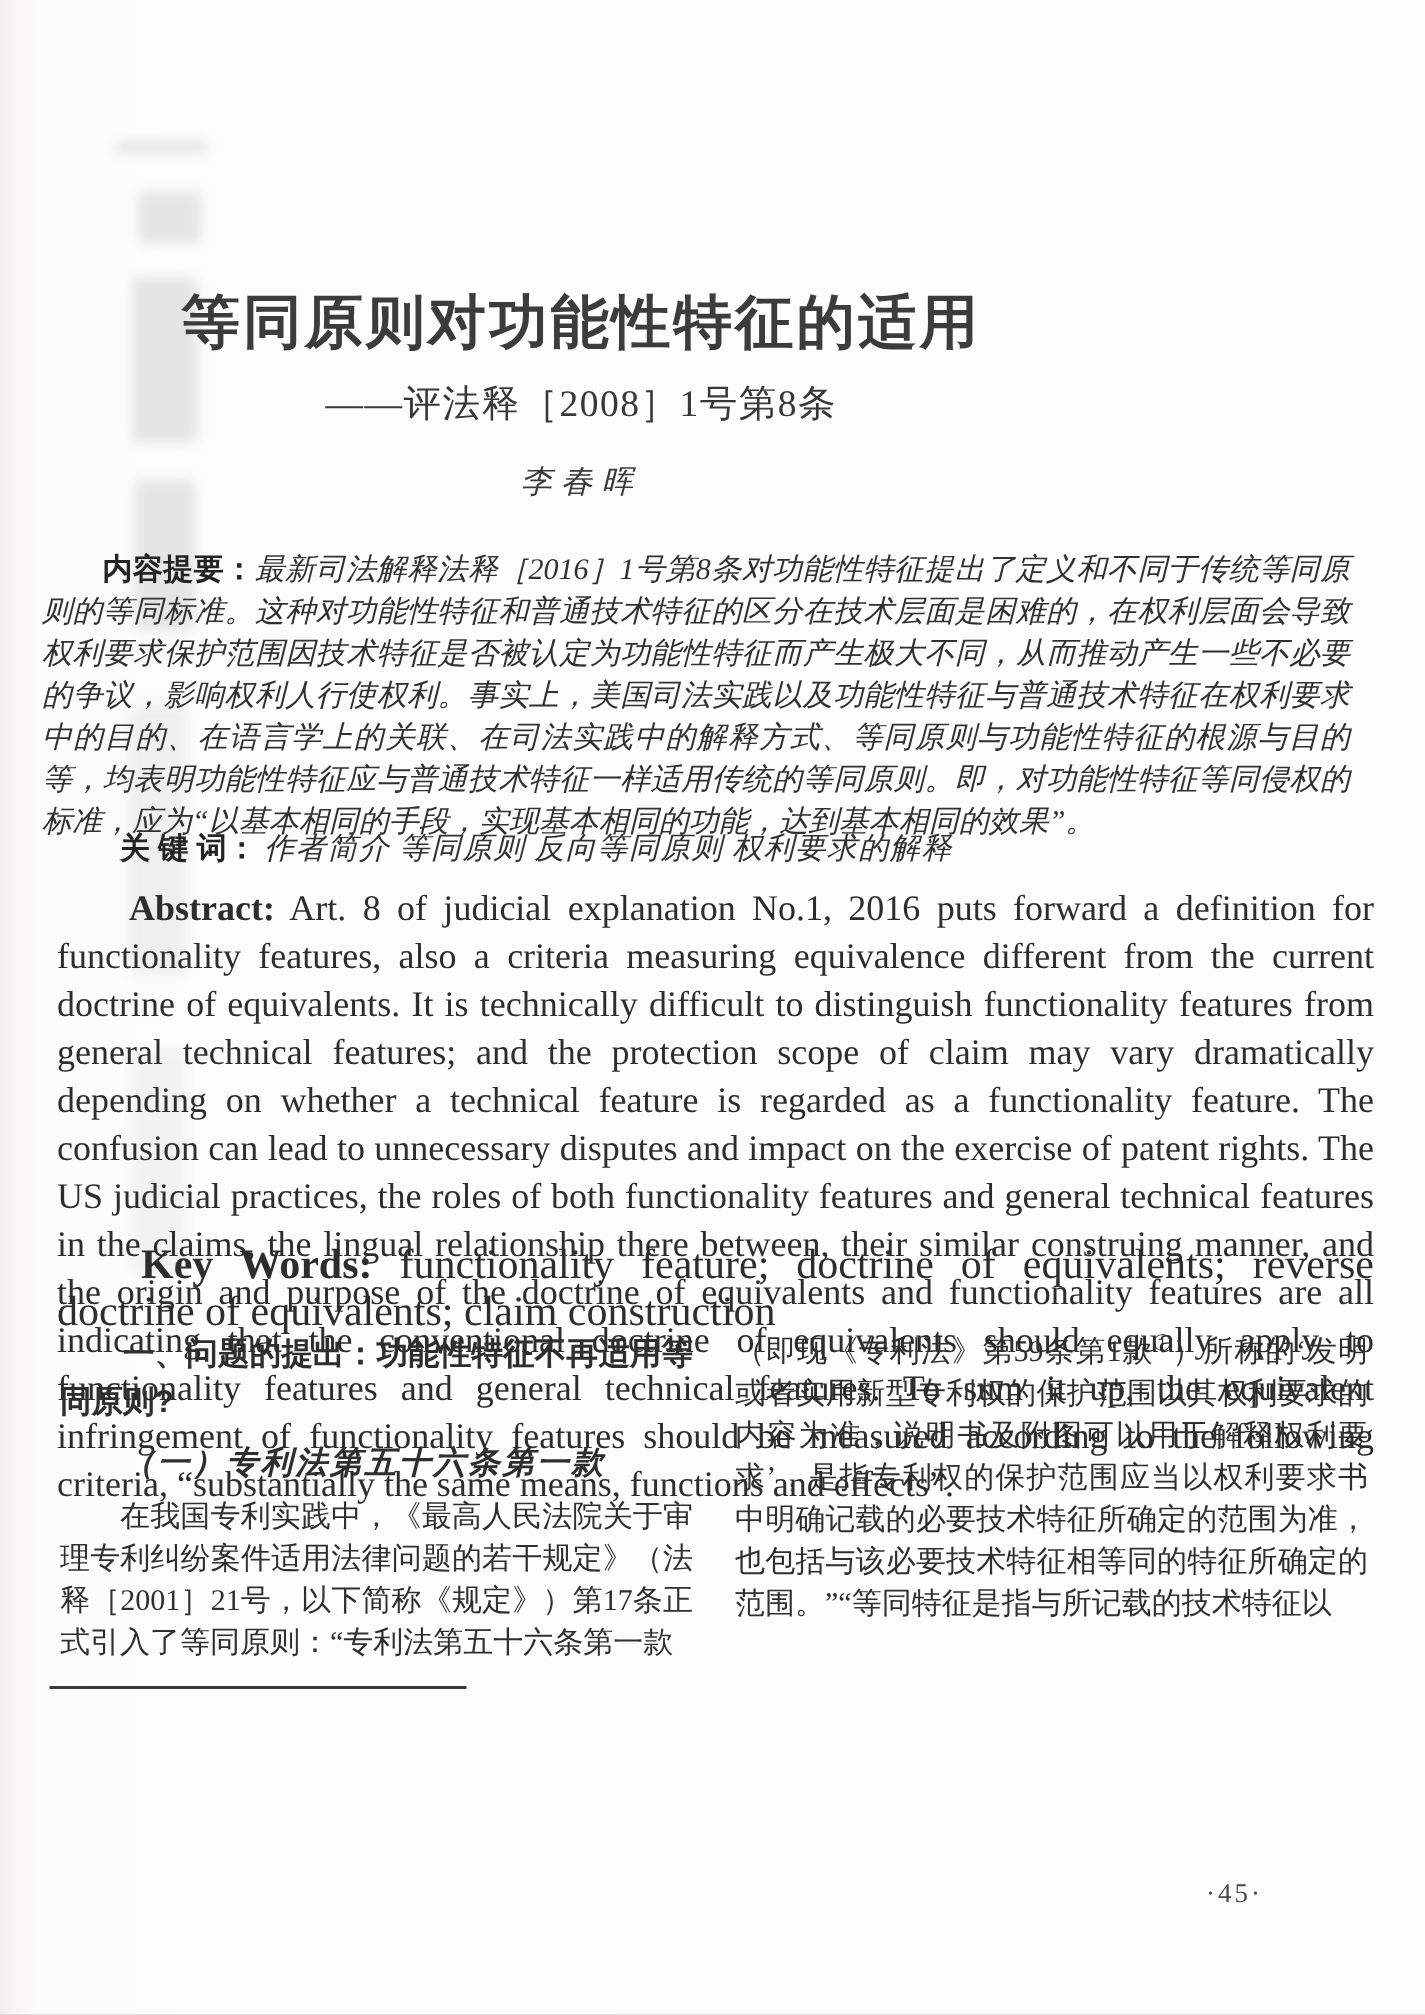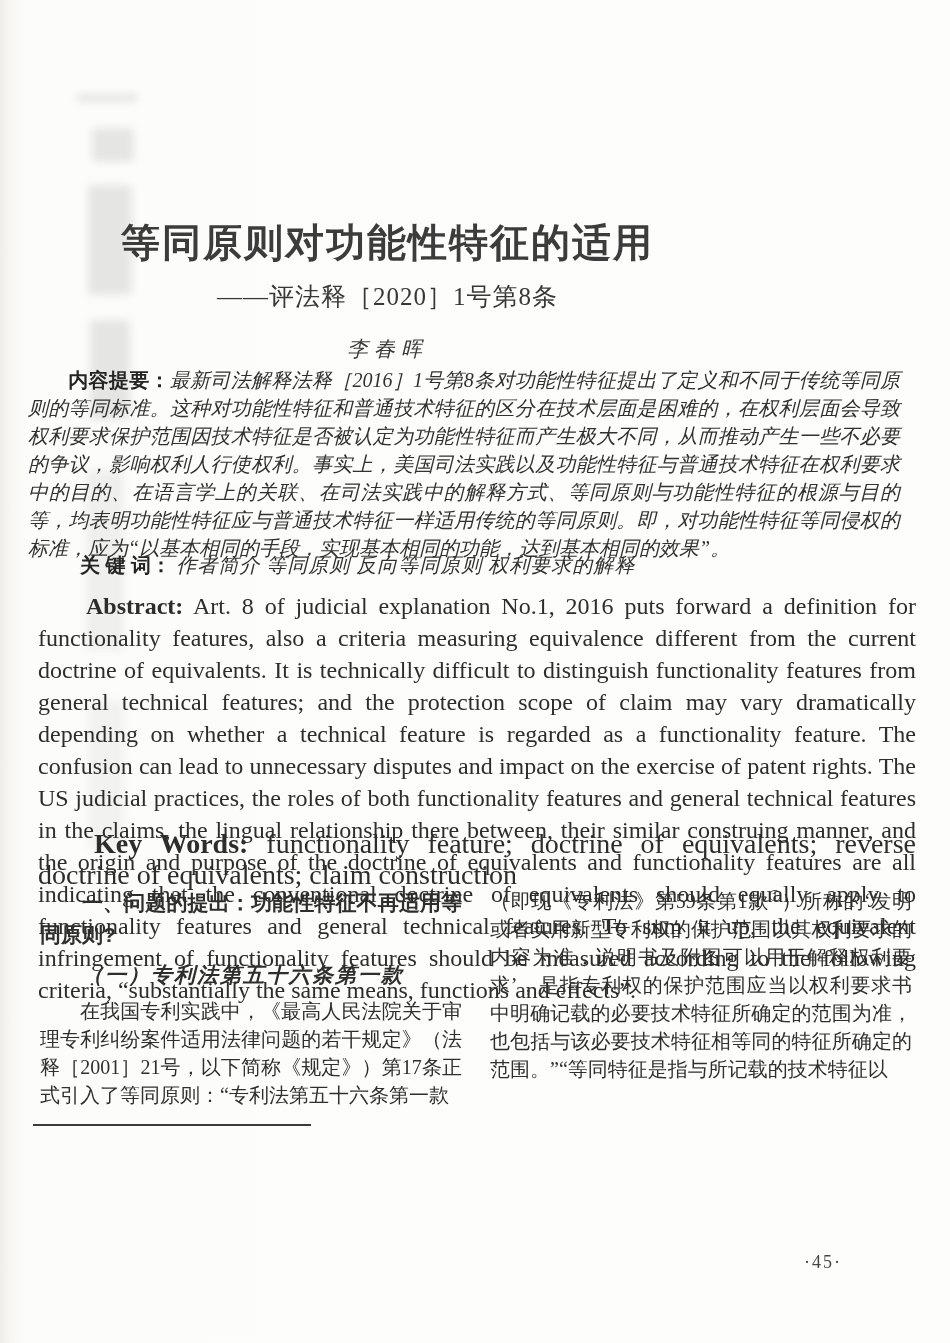--- a/index.html
+++ b/index.html
@@ -16,21 +16,21 @@
     color:#2b2b2b;
   }
   
   .ghost{
     position:absolute;
     background:rgba(150,150,148,0.22);
     filter:blur(4px);
     border-radius:4px;
   }
   .title-block{
-    position:absolute;top:216px;left:0;width:775px;
+    position:absolute;top:188px;left:0;width:775px;
     text-align:center;
   }
   .title{
     font-size:39px;font-weight:bold;color:#3c3c3c;
     letter-spacing:2px;margin:0;
     font-family:"Liberation Serif","DejaVu Serif",serif;
   }
   .subtitle{
     font-size:25px;color:#383838;margin:10px 0 0 0;font-weight:normal;
     letter-spacing:1px;
@@ -108,21 +108,21 @@
 
   <div class="ghost" style="left:76px;top:94px;width:62px;height:8px;"></div>
   <div class="ghost" style="left:92px;top:128px;width:42px;height:34px;"></div>
   <div class="ghost" style="left:88px;top:185px;width:44px;height:110px;"></div>
   <div class="ghost" style="left:90px;top:320px;width:40px;height:100px;"></div>
   <div class="ghost" style="left:86px;top:470px;width:38px;height:180px;opacity:.6;"></div>
   <div class="ghost" style="left:88px;top:700px;width:36px;height:150px;opacity:.45;"></div>
 
   <div class="title-block">
     <h1 class="title">等同原则对功能性特征的适用</h1>
-    <h2 class="subtitle">——评法释［2020］1号第8条</h2>
+    <h2 class="subtitle">——评法释［2008］1号第8条</h2>
     <div class="author">李春晖</div>
   </div>
 
   <p class="abs-cn"><span class="indent"></span><span class="label-hei">内容提要：</span><span class="body-kai">最新司法解释法释［2016］1号第8条对功能性特征提出了定义和不同于传统等同原则的等同标准。这种对功能性特征和普通技术特征的区分在技术层面是困难的，在权利层面会导致权利要求保护范围因技术特征是否被认定为功能性特征而产生极大不同，从而推动产生一些不必要的争议，影响权利人行使权利。事实上，美国司法实践以及功能性特征与普通技术特征在权利要求中的目的、在语言学上的关联、在司法实践中的解释方式、等同原则与功能性特征的根源与目的等，均表明功能性特征应与普通技术特征一样适用传统的等同原则。即，对功能性特征等同侵权的标准，应为“以基本相同的手段，实现基本相同的功能，达到基本相同的效果”。</span></p>
 
   <p class="kw-cn"><span class="indent"></span><span class="label-hei">关 键 词：</span> <span class="kai">作者简介  等同原则  反向等同原则  权利要求的解释</span></p>
 
   <p class="abs-en"><span class="indent"></span><b>Abstract:</b><span> Art. 8 of judicial explanation No.1, 2016 puts forward a definition for functionality features, also a criteria measuring equivalence different from the current doctrine of equivalents. It is technically difficult to distinguish functionality features from general technical features; and the protection scope of claim may vary dramatically depending on whether a technical feature is regarded as a functionality feature. The confusion can lead to unnecessary disputes and impact on the exercise of patent rights. The US judicial practices, the roles of both functionality features and general technical features  in the claims, the lingual relationship there between, their similar construing manner, and the origin and purpose of the doctrine of equivalents and functionality features are all indicating that the conventional doctrine of equivalents should equally apply to functionality features and general technical features. To sum it up, the equivalent infringement of functionality features should be measured according to the following criteria, “substantially the same means, functions and effects”.</span></p>
 
   <p class="kw-en"><span class="indent"></span><b>Key Words:</b><span> functionality feature;  doctrine of equivalents;  reverse doctrine of equivalents;  claim construction</span></p>

